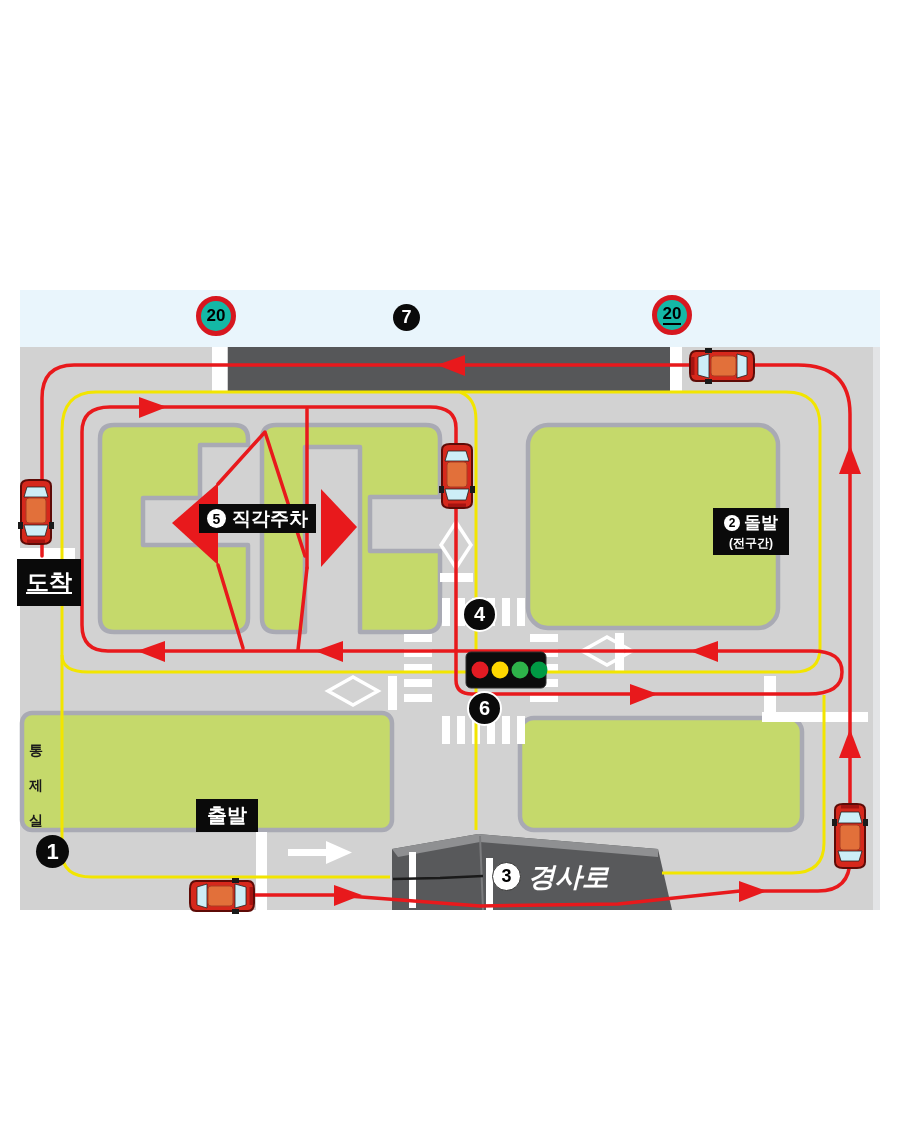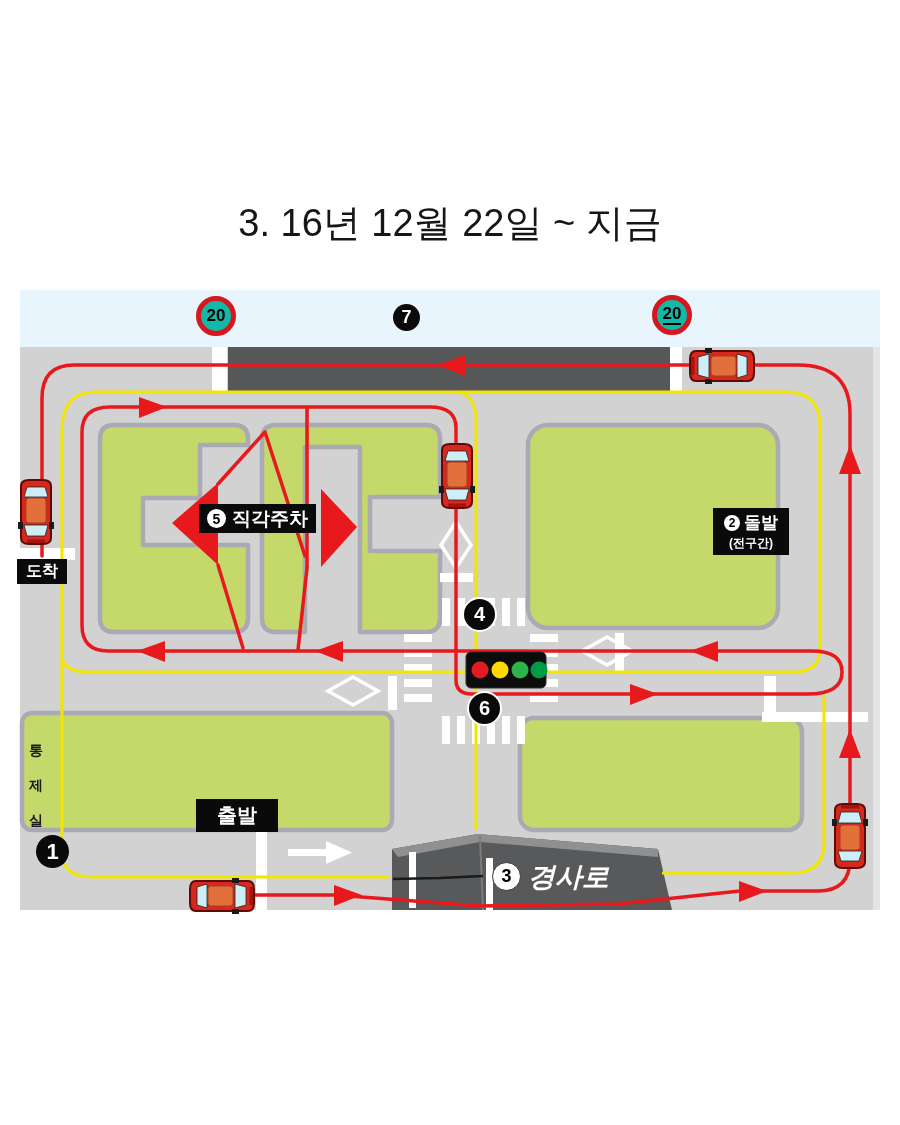--- a/index.html
+++ b/index.html
@@ -21,22 +21,22 @@
   #accel-circle{left:393px;top:304px;width:27px;height:27px;font-size:18px;}
   #speed-sign-1{left:196px;top:296px;}
   #speed-sign-2{left:652px;top:295px;}
   #parking-box{left:199px;top:504px;height:29px;padding:0 8px;gap:6px;font-size:19px;}
   #parking-box .num-circle{width:19px;height:19px;font-size:14px;}
   #sudden-box{left:713px;top:508px;width:76px;padding:3px 0;flex-direction:column;
               justify-content:center;gap:1px;background:#0a0a0a;display:flex;align-items:center;}
   #sudden-box .row{display:flex;align-items:center;gap:4px;font-size:17px;font-weight:bold;color:#fff;}
   #sudden-box .num-circle{width:16px;height:16px;font-size:12px;}
   #sudden-sub{font-size:12px;font-weight:bold;color:#fff;}
-  #finish-box{left:17px;top:559px;padding:2px 9px;font-size:16px;}
-  #start-box{left:196px;top:799px;padding:3px 21px;font-size:20px;}
+  #finish-box{left:17px;top:559px;padding:8px 9px;font-size:23px;text-decoration:underline;}
+  #start-box{left:196px;top:799px;padding:3px 11px;font-size:20px;}
   #cp1-circle{left:36px;top:835px;width:33px;height:33px;font-size:22px;}
   #cp1-label{left:80px;top:835px;font-size:29px;font-weight:bold;color:#141414;}
   #cp3-circle{left:492px;top:862px;width:27px;height:27px;font-size:18px;border:1px solid #333;}
   #cp3-label{left:528px;top:859px;font-size:27px;font-weight:bold;color:#ffffff;font-style:italic;}
   #cp4-circle{left:462px;top:597px;width:31px;height:31px;font-size:20px;border:2px solid #fff;}
   #cp6-circle{left:467px;top:691px;width:31px;height:31px;font-size:20px;border:2px solid #fff;}
   #control-label{left:23px;top:733px;width:20px;font-size:14px;font-weight:bold;color:#1a1a1a;
                  word-break:break-all;line-height:2.5;text-align:right;}
 </style>
 </head>
@@ -179,21 +179,20 @@
         <use href="#car"></use>
       </g>
     <g transform="translate(850,836)">
         <use href="#car"></use>
       </g>
     <g transform="translate(222,896) rotate(90)">
         <use href="#car"></use>
       </g>
   </svg>
 
-  <div id="title" class="abs">3. 16년 12월 22일 ~ 지금</div>
 
   <div id="speed-sign-1" class="abs speed-sign">
     <span>20</span>
   </div>
   <div id="speed-sign-2" class="abs speed-sign">
     <span>20</span>
   </div>
 
   <div id="accel-circle" class="abs num-circle">7</div>
 

